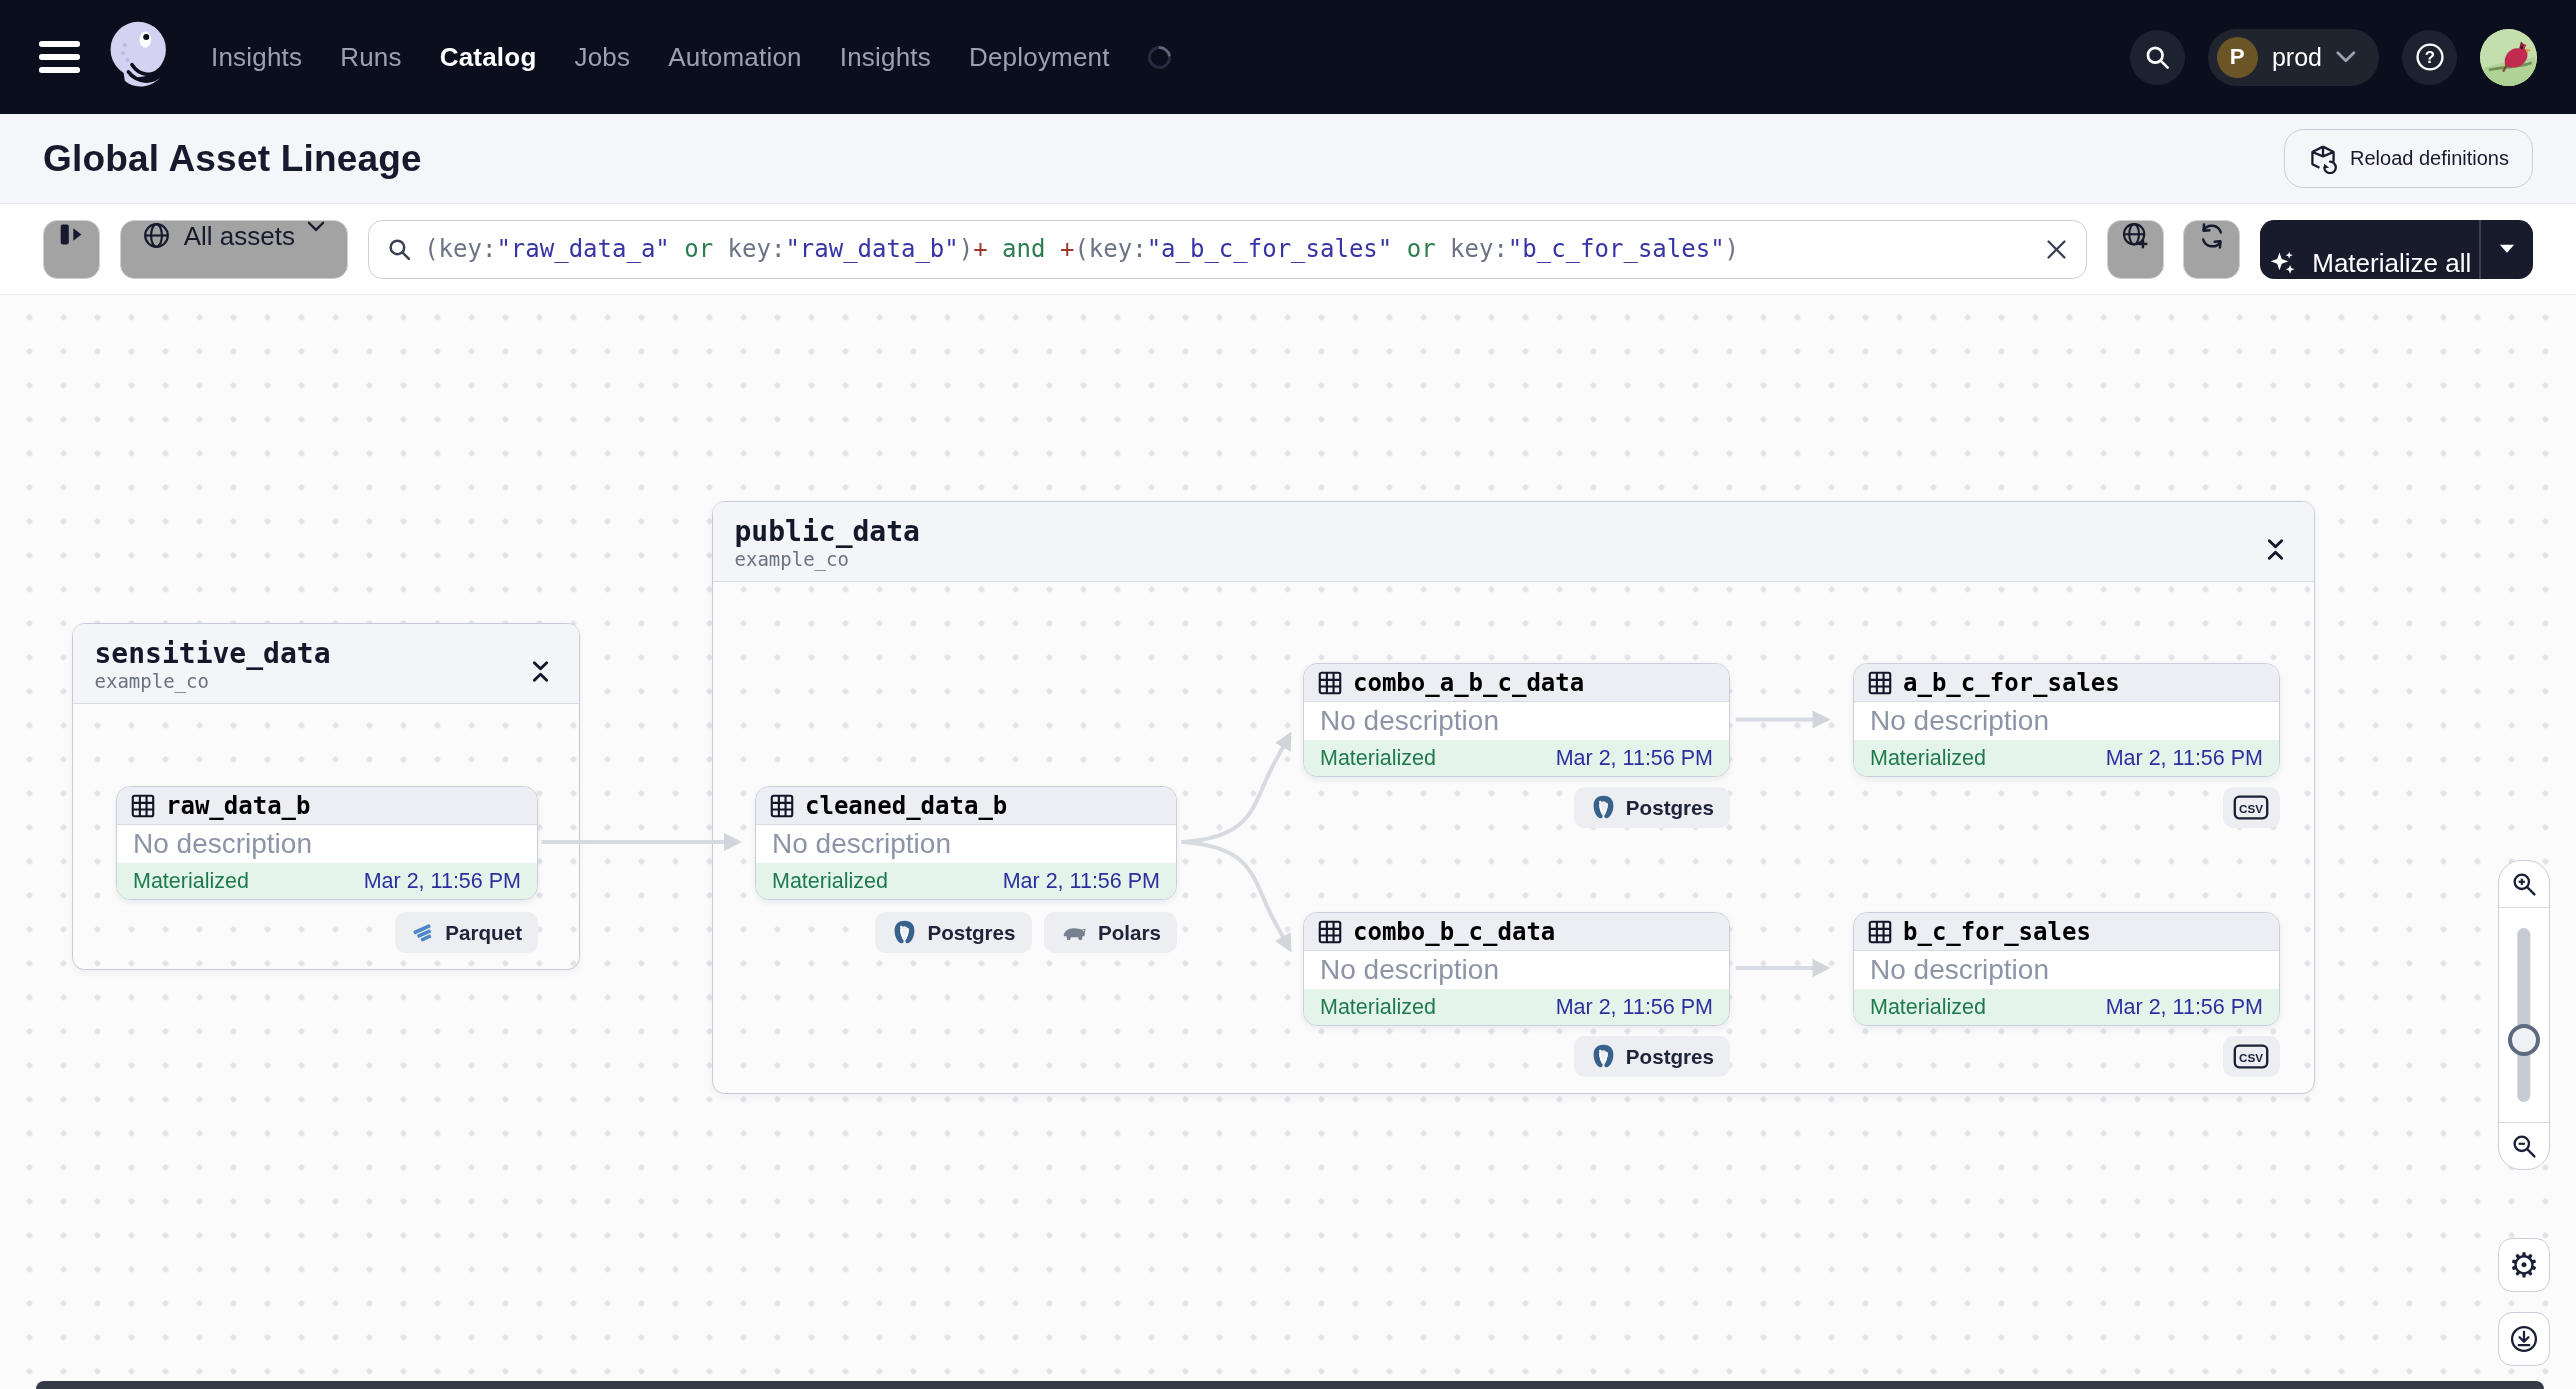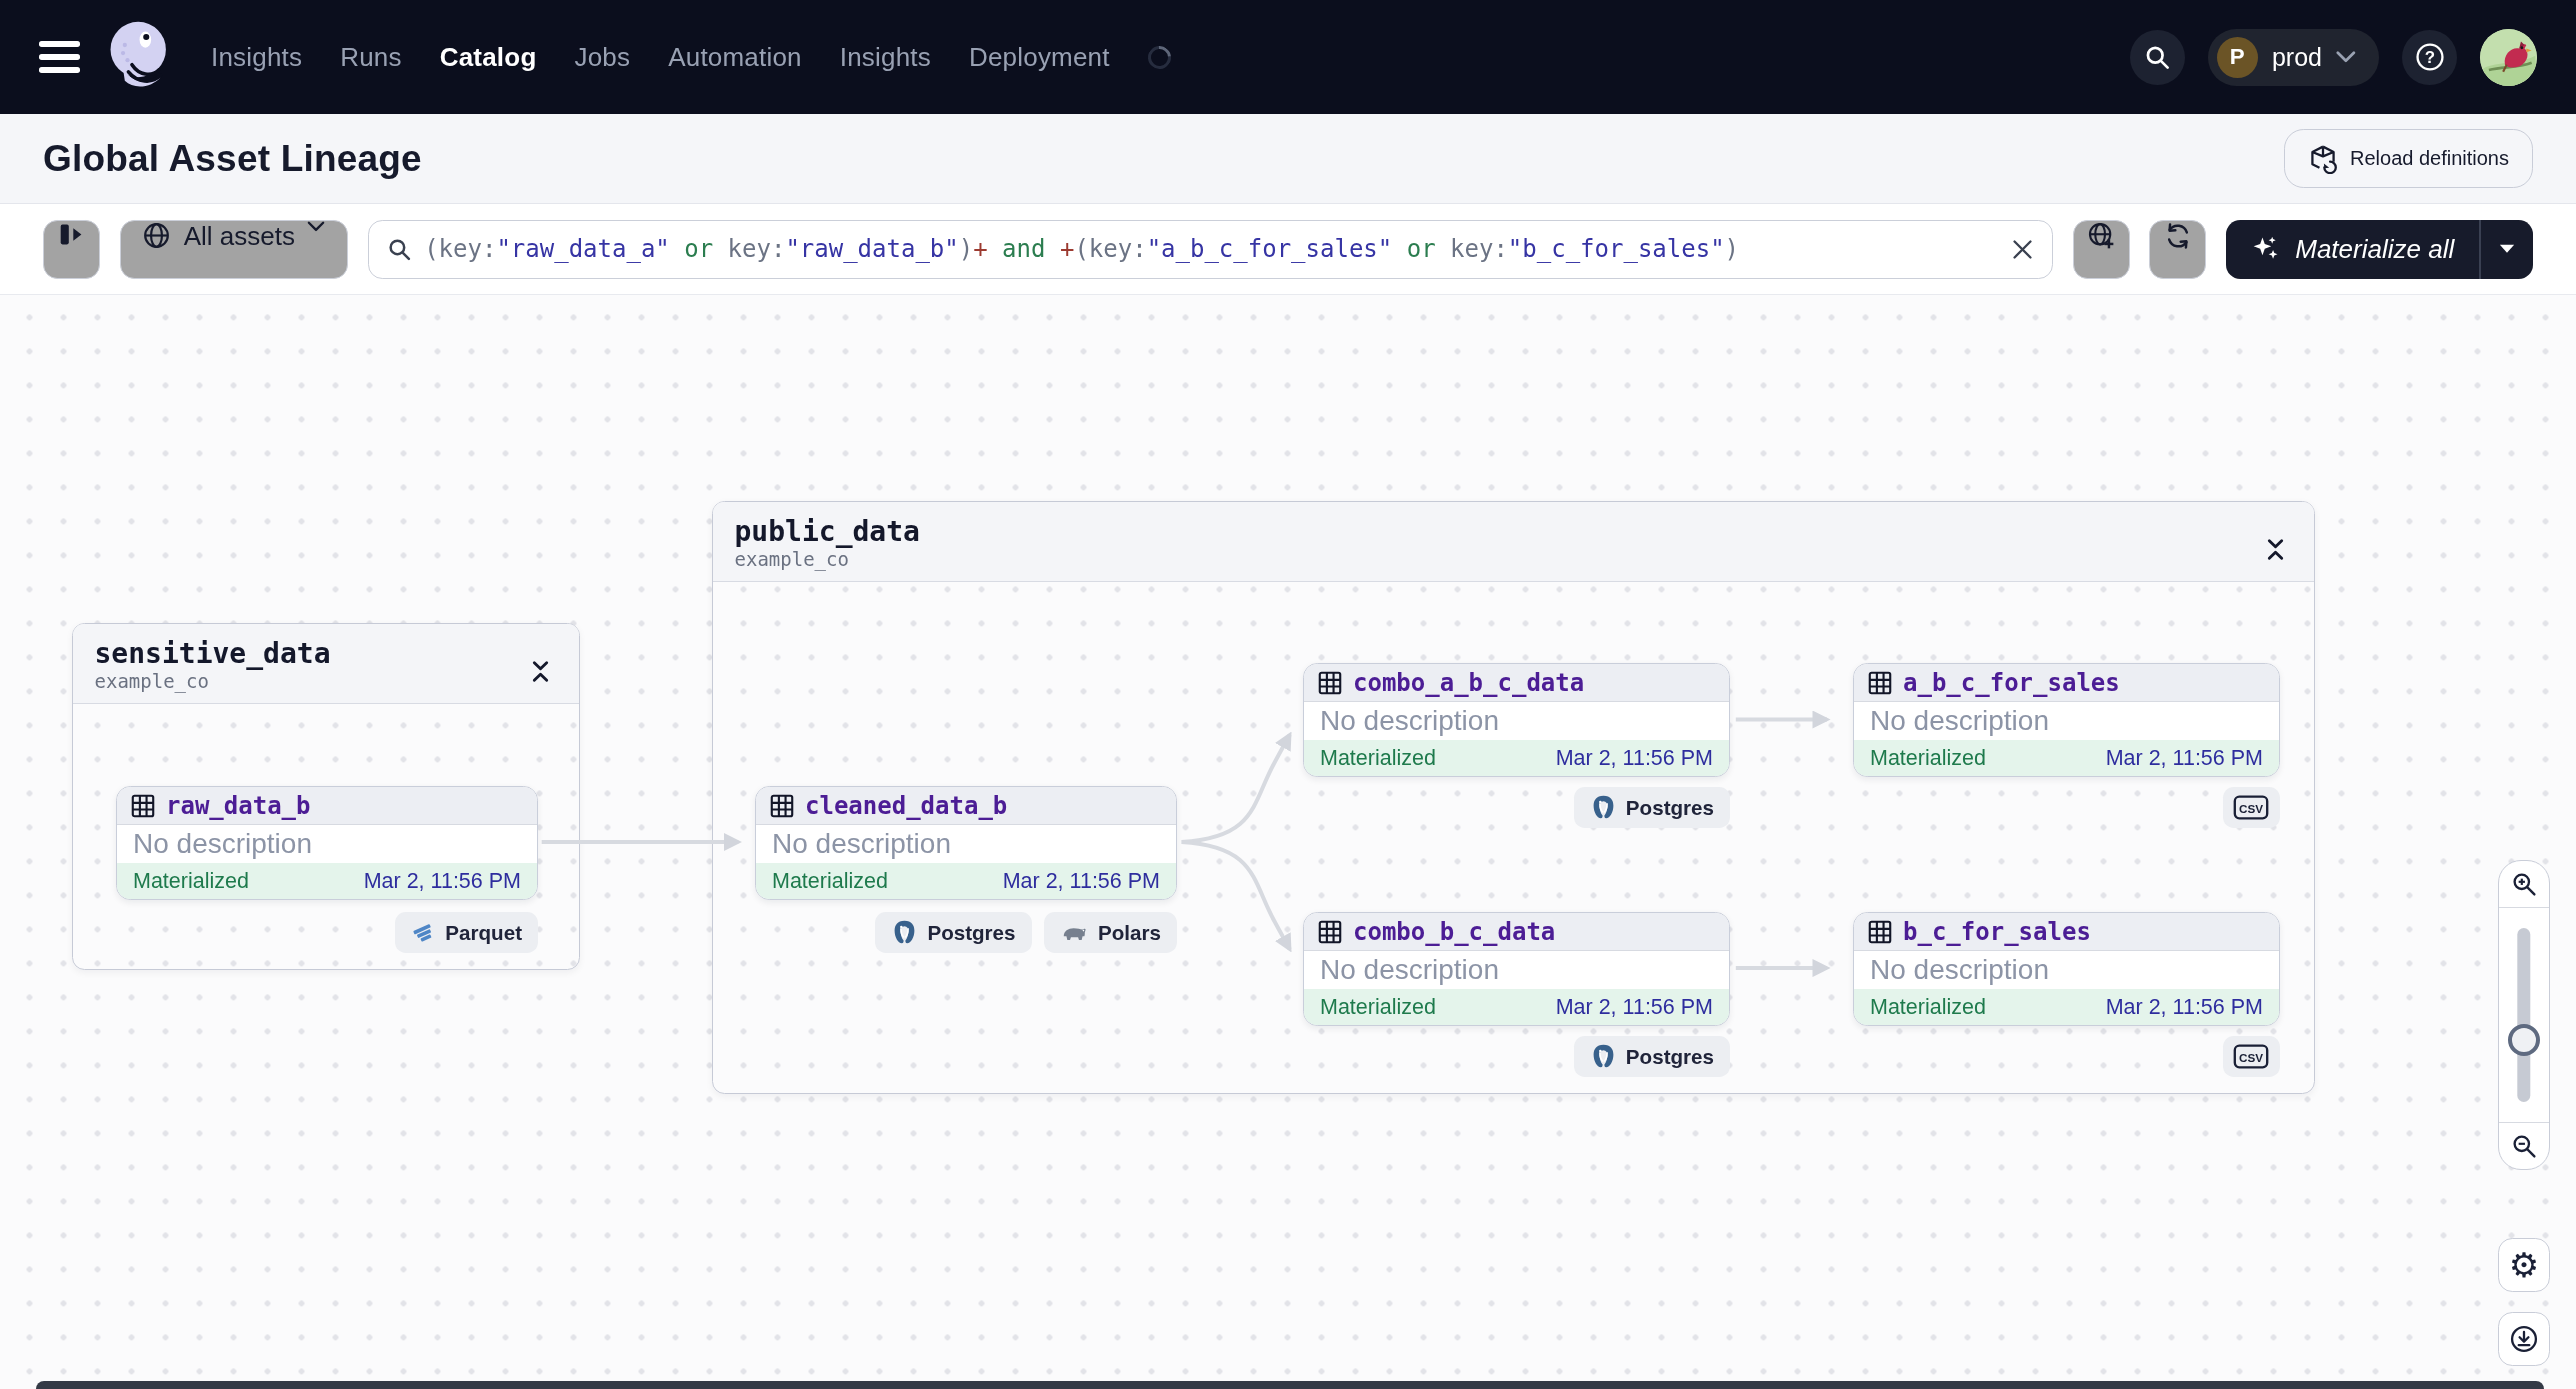--- a/index.html
+++ b/index.html
@@ -33,40 +33,40 @@
   .tb-btn { height:59px; border:1.8px solid #CBCfD9; border-radius:14.3px; background:#a3a3a3; display:flex; align-items:flex-start; justify-content:center; cursor:pointer; }
   .tb-icon-btn { width:57px; }
   .scope-btn { padding:0 21.5px; gap:12.5px; font-size:26px; color:#161A2C; }
   .searchbox { flex:1; height:59px; border:1.8px solid #CBCFD9; border-radius:14.3px; background:#FFF; display:flex; align-items:center; padding:0 18px; gap:12.5px; }
   .query { flex:1; font-size:24px; white-space:nowrap; overflow:hidden; }
   .q-punct { color:#6B7384; }
   .q-string { color:#3634A4; }
   .q-op { color:#2B7D4F; }
   .q-plus { color:#9C3A30; }
   .mat-btn { height:59px; border-radius:14.3px; background:#171B2B; display:flex; align-items:stretch; color:#FFF; cursor:pointer; overflow:hidden; }
-  .mat-main { display:flex; align-items:center; gap:14.3px; padding:0 25px; font-size:26px;font-style:italic; }
+  .mat-main { display:flex; align-items:flex-end; gap:14.3px; padding:0 8px; font-size:26px; }
   .mat-divider { width:1.8px; background:#3A4052; }
   .mat-caret { width:52px; display:flex; align-items:center; justify-content:center; }
 
   
   .canvas { position:relative; width:2576px; height:1094px; background-color:#FBFBFC;
     background-image:radial-gradient(circle, #E2E3E8 2.7px, transparent 3px);
     background-size:34px 34px; background-position:12.5px 5.4px; }
 
   .grp { position:absolute; border:1.8px solid #C6CAD6; border-radius:12.5px; background:transparent; box-shadow:0 2.7px 7.2px rgba(20,24,40,.05); z-index:1; }
   .grp-hd { background:#F4F5F8; border-bottom:1.8px solid #D8DBE3; border-radius:10.7px 10.7px 0 0; padding:14.3px 21.5px 10.7px 21.5px; display:flex; align-items:flex-end; }
   .grp-title { font-size:28px; font-weight:700; color:#14182B; line-height:1.15; }
   .grp-sub { font-size:19px; color:#6A7181; }
   .grp-collapse { margin-left:auto; cursor:pointer; padding:5.4px; }
 
   .edges { position:absolute; left:0; top:0; z-index:2; pointer-events:none; }
 
   .node { position:absolute; border:1.8px solid #C9CEDA; border-radius:14.3px; background:#FFF; z-index:3; box-shadow:0 2.7px 6.3px rgba(20,24,40,.07); overflow:hidden; cursor:pointer; }
   .nd-hd { height:38px; background:#ECEEF3; border-bottom:1.8px solid #D7DAE1; display:flex; align-items:center; gap:10.7px; padding:0 14.3px; }
-  .nd-name { font-size:24px; font-weight:700; color:#4c1d95; }
+  .nd-name { font-size:24px; font-weight:700; color:#000000; }
   .nd-desc { height:38px; display:flex; align-items:center; padding:0 16px; font-size:28px; color:#8C94A6; }
   .nd-ft { height:36px; background:#E4F4EB; display:flex; align-items:center; padding:0 16px; font-size:21.5px; }
   .nd-status { color:#1E7A4C; }
   .nd-ts { margin-left:auto; color:#2E2D9E; }
 
   .tagrow { position:absolute; display:flex; gap:12.5px; z-index:3; }
   .tag { height:41px; background:#ECEEF2; border-radius:10.7px; display:flex; align-items:center; gap:9px; padding:0 16px; font-size:20.6px; font-weight:700; color:#20243A; cursor:pointer; }
   .tag.icon-only { padding:0 10.7px; }
 
   

